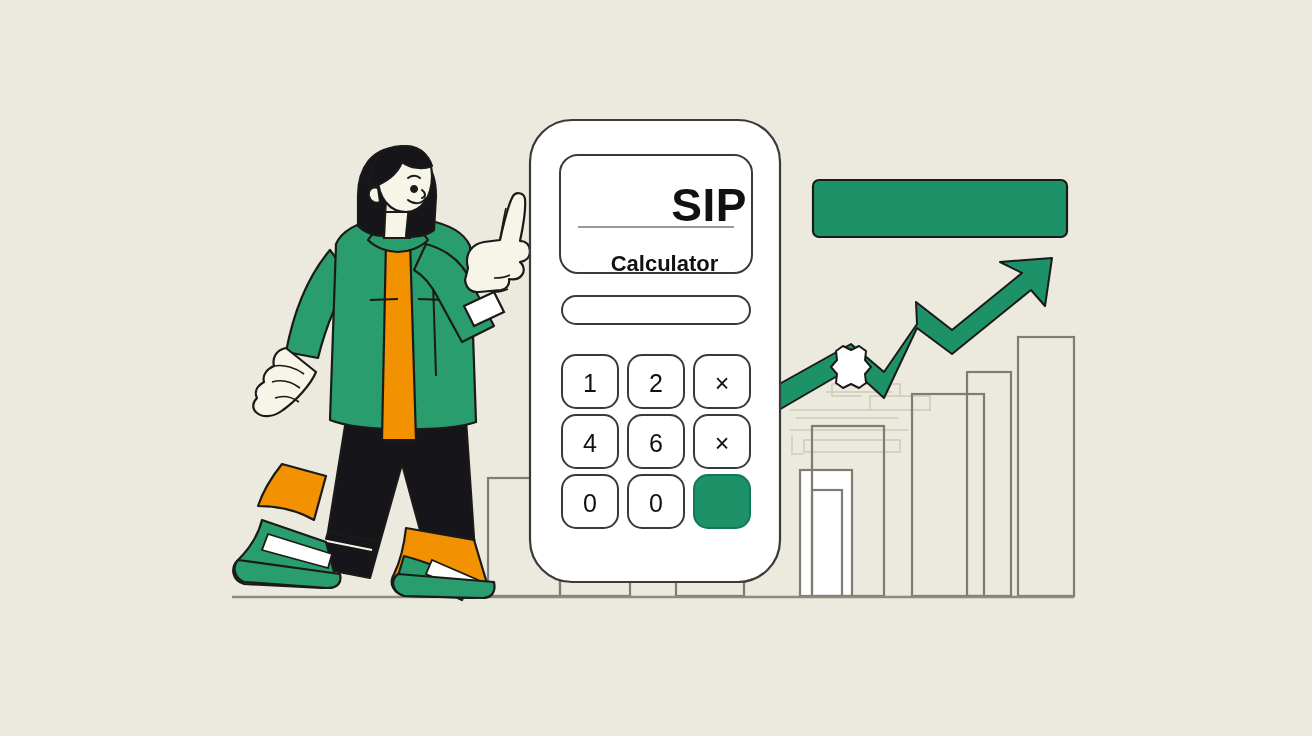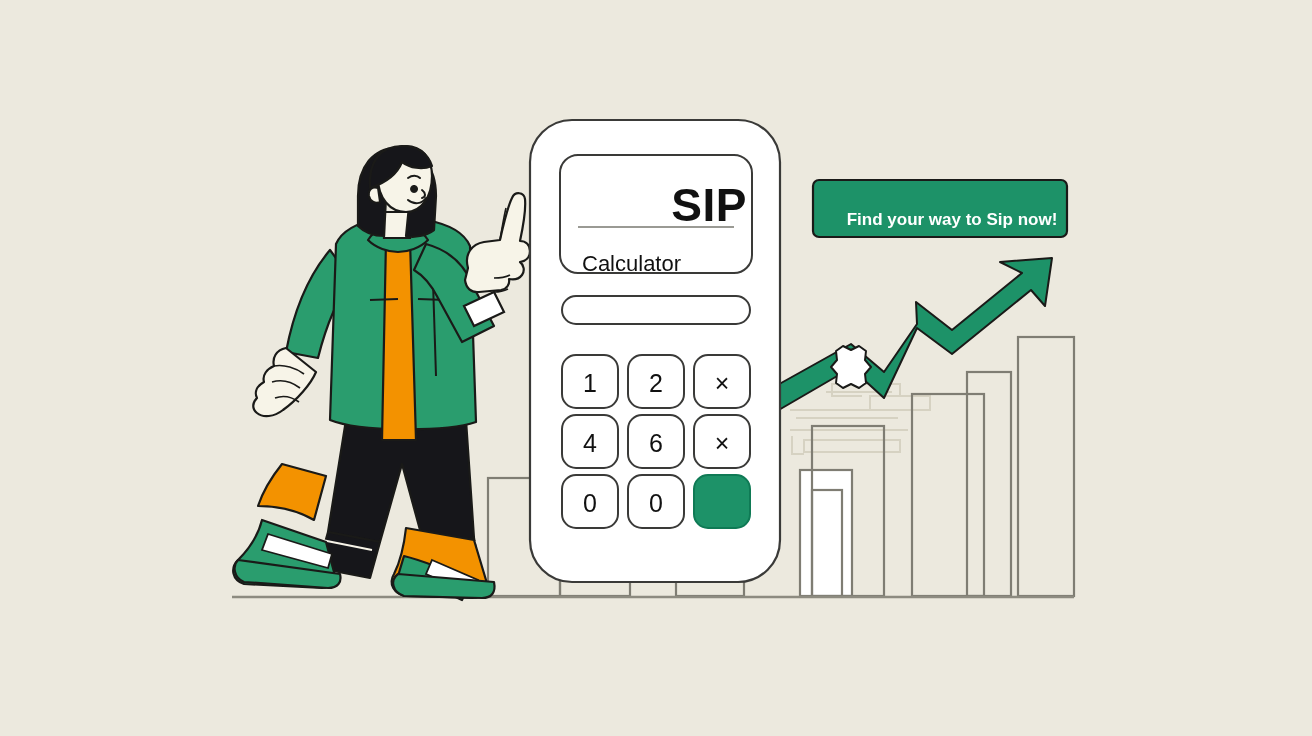--- a/index.html
+++ b/index.html
@@ -37,22 +37,23 @@
     text-align: right;
     font-size: 46px;
     font-weight: bold;
     letter-spacing: 0.5px;
     line-height: 50px;
   }
   #calc-word {
     left: 570px;
     top: 238px;
     width: 165px;
+    text-align: center;
     font-size: 22px;
-    font-weight: normal;
+    font-weight: bold;
     line-height: 28px;
   }
   #banner-text {
     left: 818px;
     top: 196px;
     width: 244px;
     text-align: center;
     font-size: 17px;
     font-weight: bold;
     color: #ffffff;
@@ -195,21 +196,20 @@
     </g>
 
     <g>
       <rect x="813" y="180" width="254" height="57" rx="6" ry="6" fill="#1d9268" stroke="#1a1a18" stroke-width="2.2"></rect>
     </g>
   </svg>
 
   <div class="lbl" id="sip-text">SIP</div>
   <div class="lbl" id="calc-word">Calculator</div>
 
-  <div class="lbl" id="banner-text">Find your way to Sip now!</div>
 
   <div class="key-label" style="left:562px; top:370px;">1</div>
   <div class="key-label" style="left:628px; top:370px;">2</div>
   <div class="key-label" style="left:694px; top:370px;">×</div>
 
   <div class="key-label" style="left:562px; top:430px;">4</div>
   <div class="key-label" style="left:628px; top:430px;">6</div>
   <div class="key-label" style="left:694px; top:430px;">×</div>
 
   <div class="key-label" style="left:562px; top:490px;">0</div>

